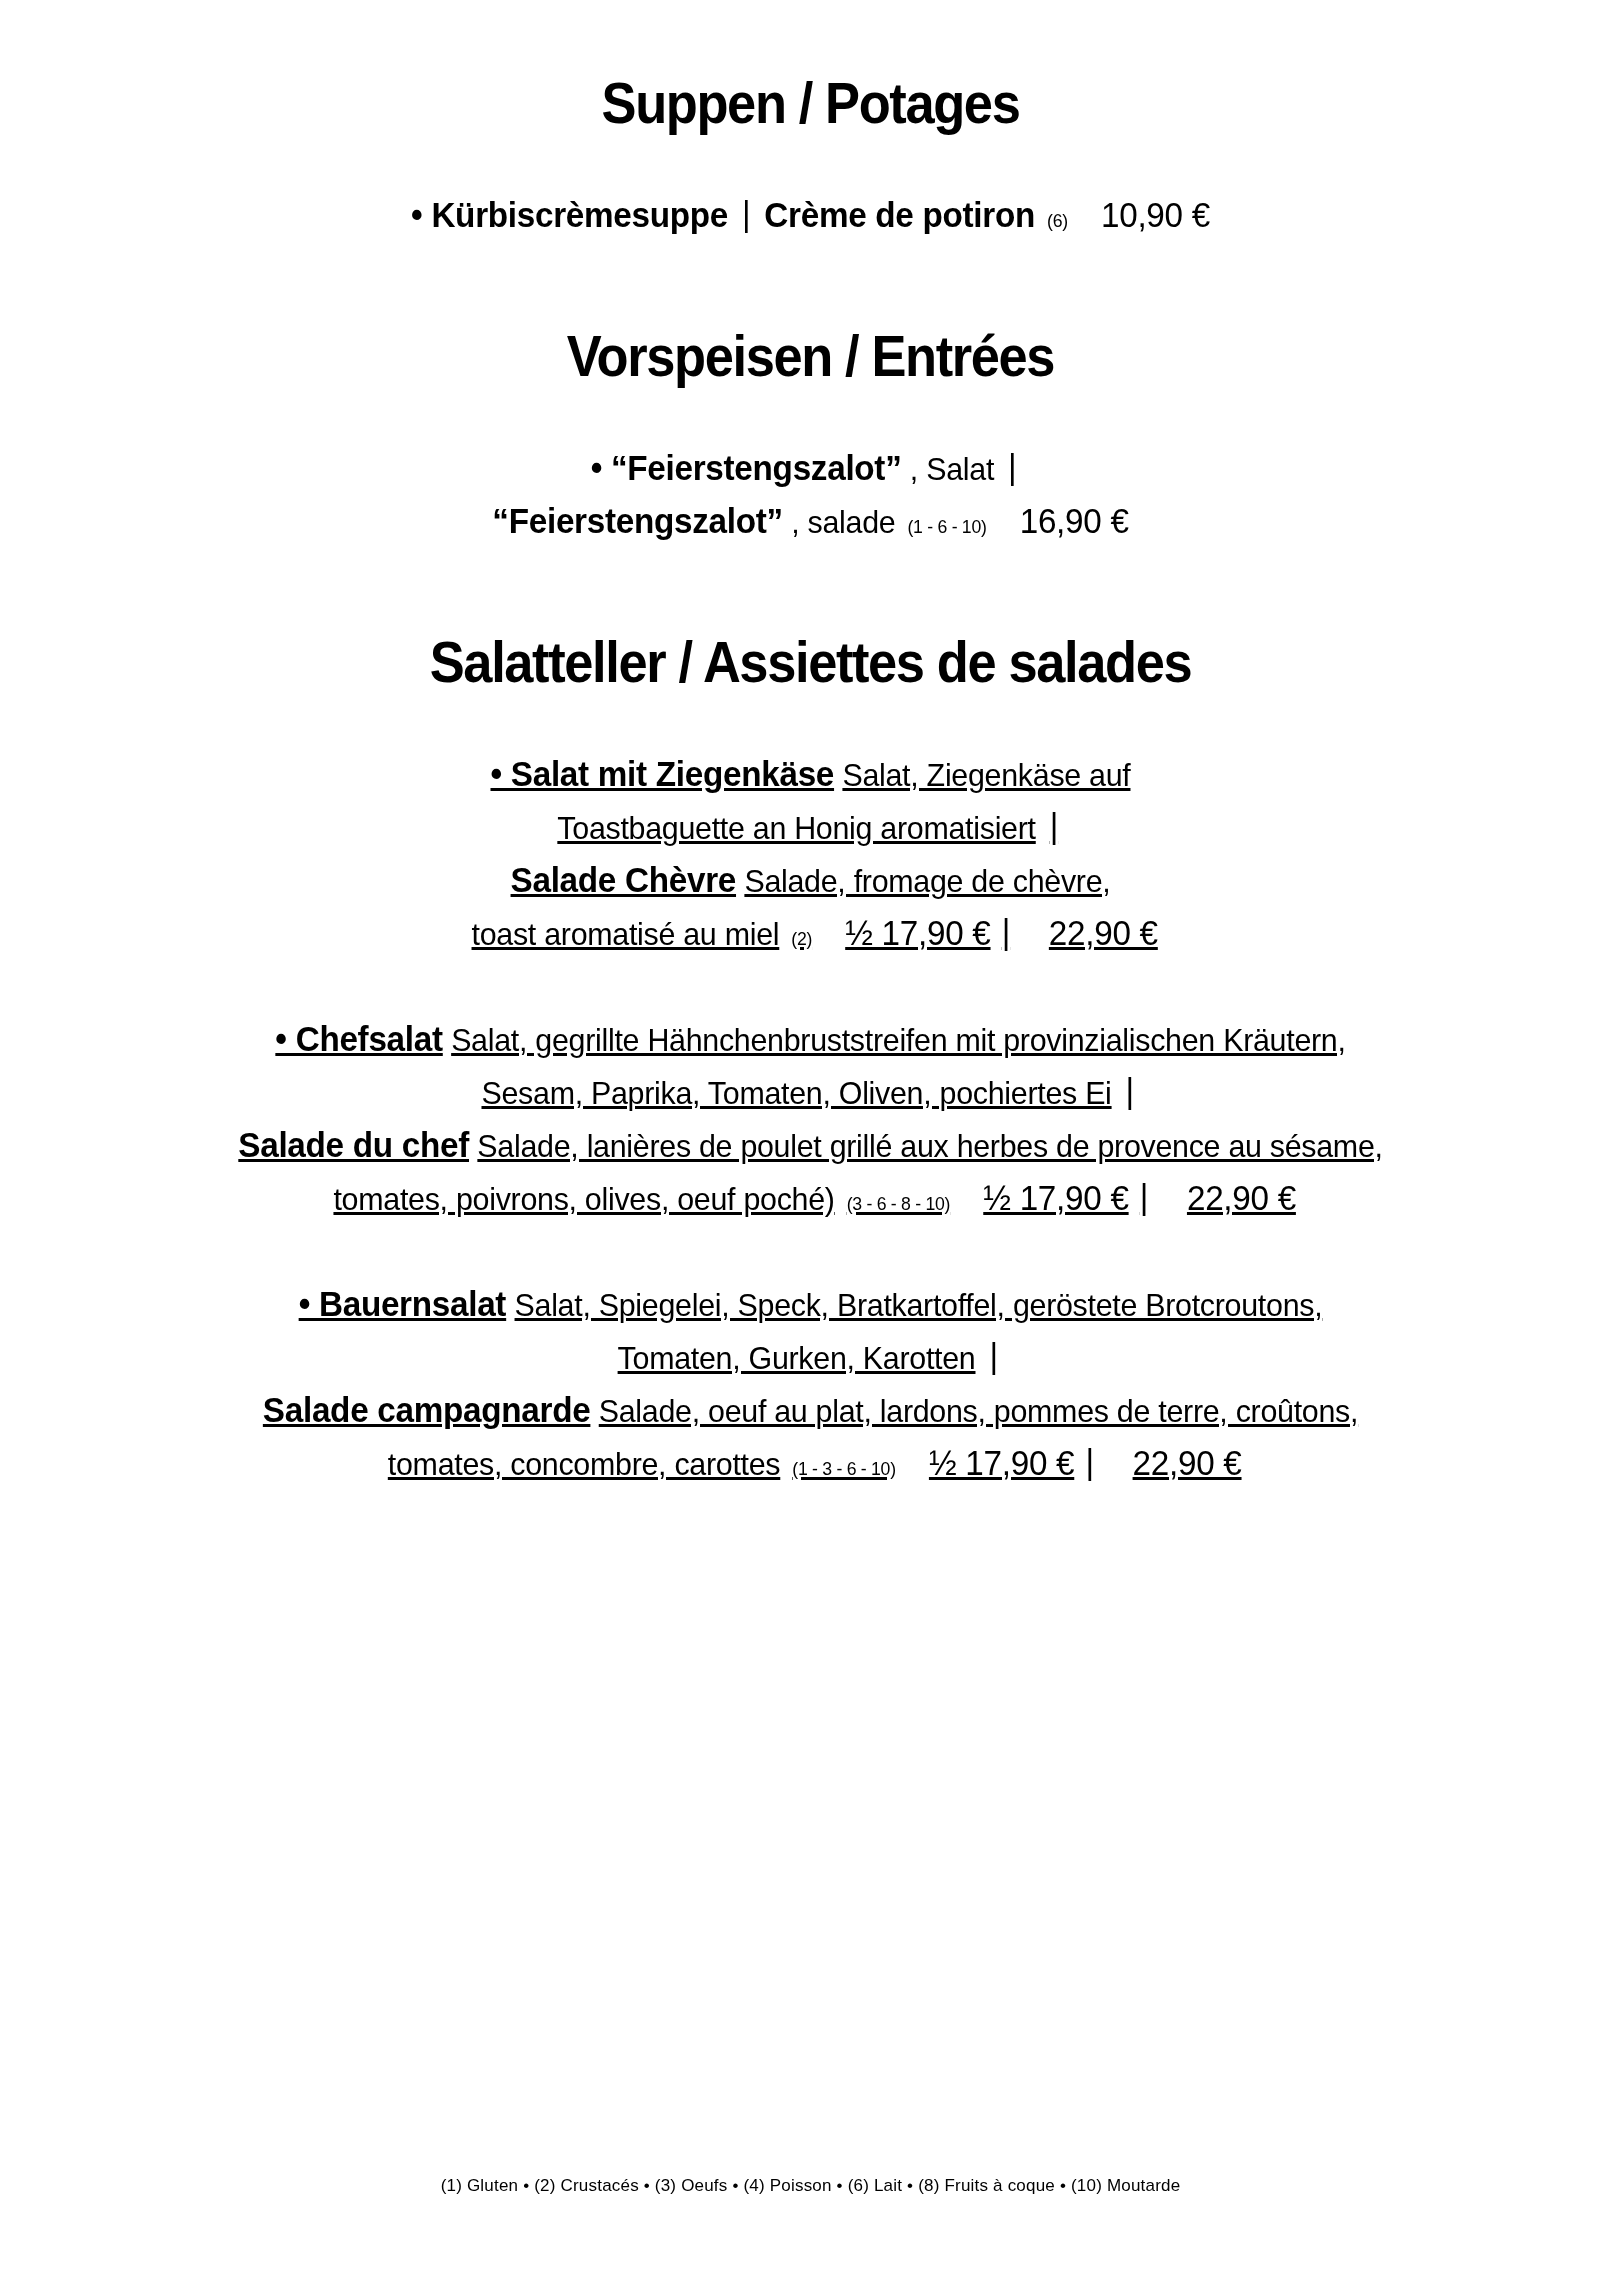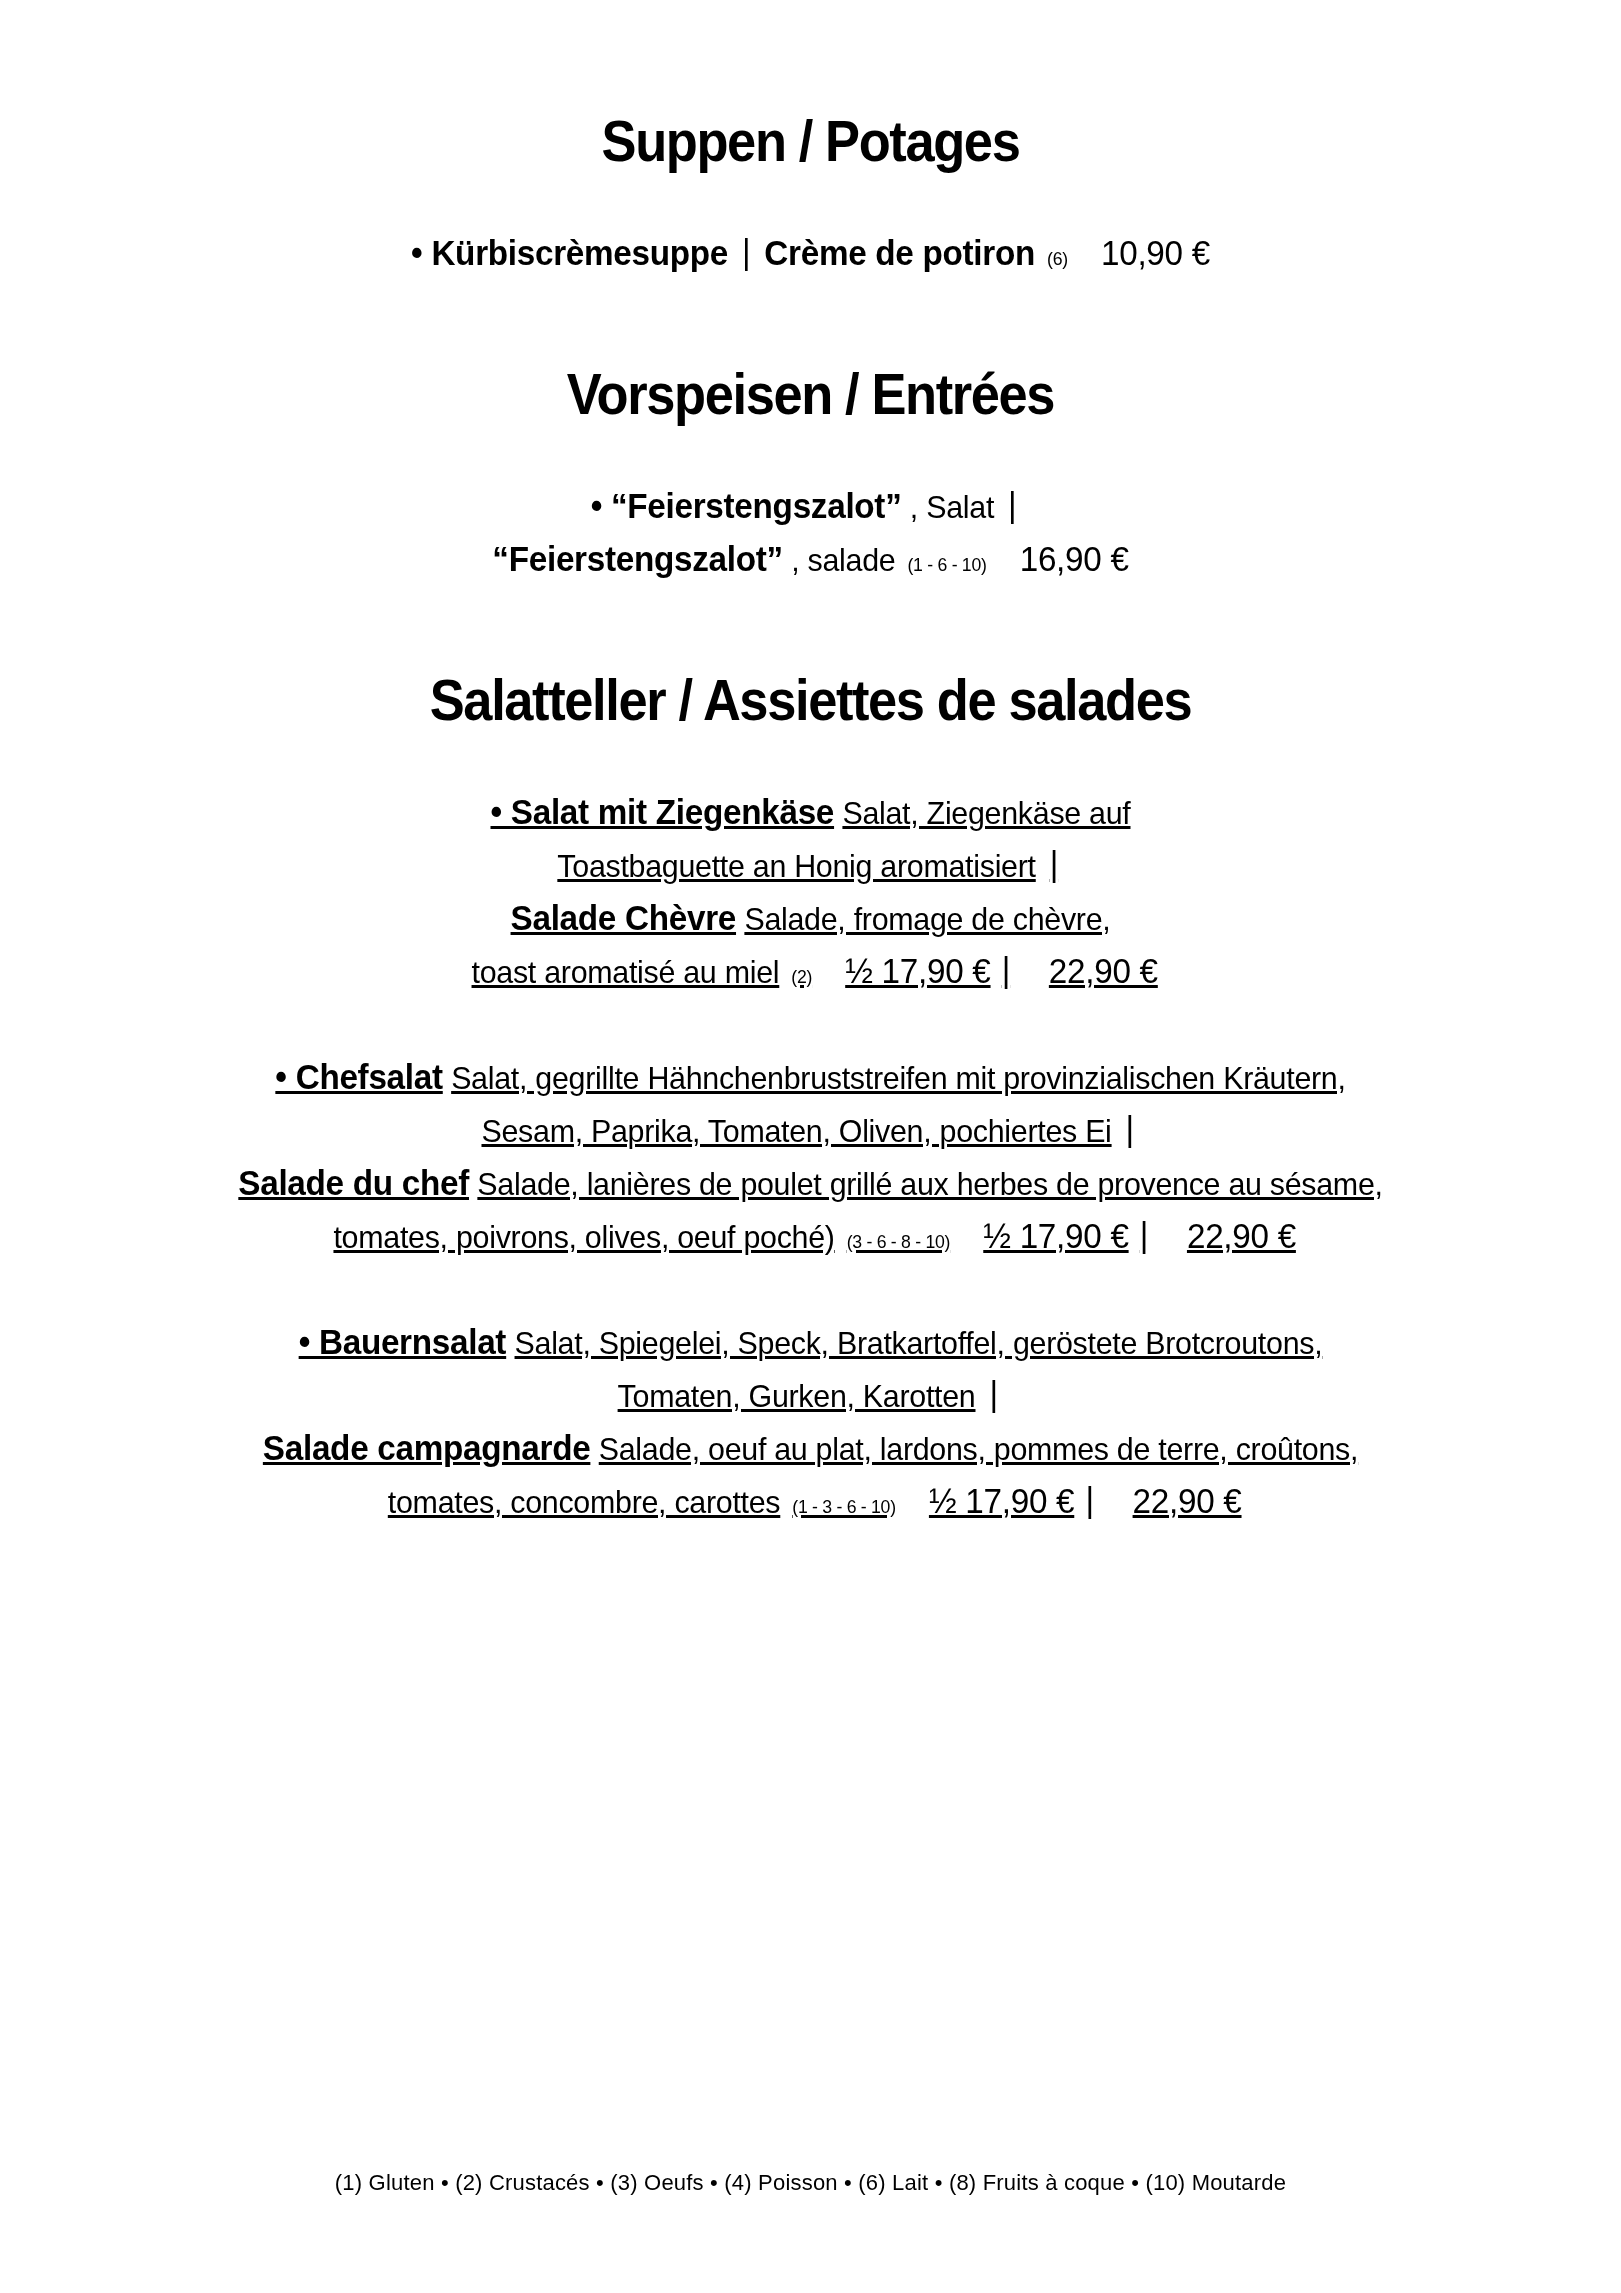--- a/index.html
+++ b/index.html
@@ -16,21 +16,21 @@
     -webkit-font-smoothing: antialiased;
   }
   .page {
     position: relative;
     width: 1621px;
     height: 2294px;
     overflow: hidden;
     background: #ffffff;
   }
   .menu {
-    padding-top: 107px;
+    padding-top: 69px;
   }
   .section {
     margin-top: 76px;
   }
   .section:first-child {
     margin-top: 0;
   }
   .section-title {
     margin: 0 0 51px 0;
     text-align: center;
@@ -90,21 +90,21 @@
   }
   .seg-price + .seg-pipe {
     margin: 0 11.8px;
   }
   .legend {
     position: absolute;
     left: 0;
     right: 0;
     bottom: 98px;
     text-align: center;
-    font-size: 22px;
+    font-size: 17px;
     letter-spacing: 0.2px;
     color: #000000;
   }
 </style>
 </head>
 <body>
 
 <div class="page">
   <main class="menu" id="menu-sections">
       <section class="section section-1">

